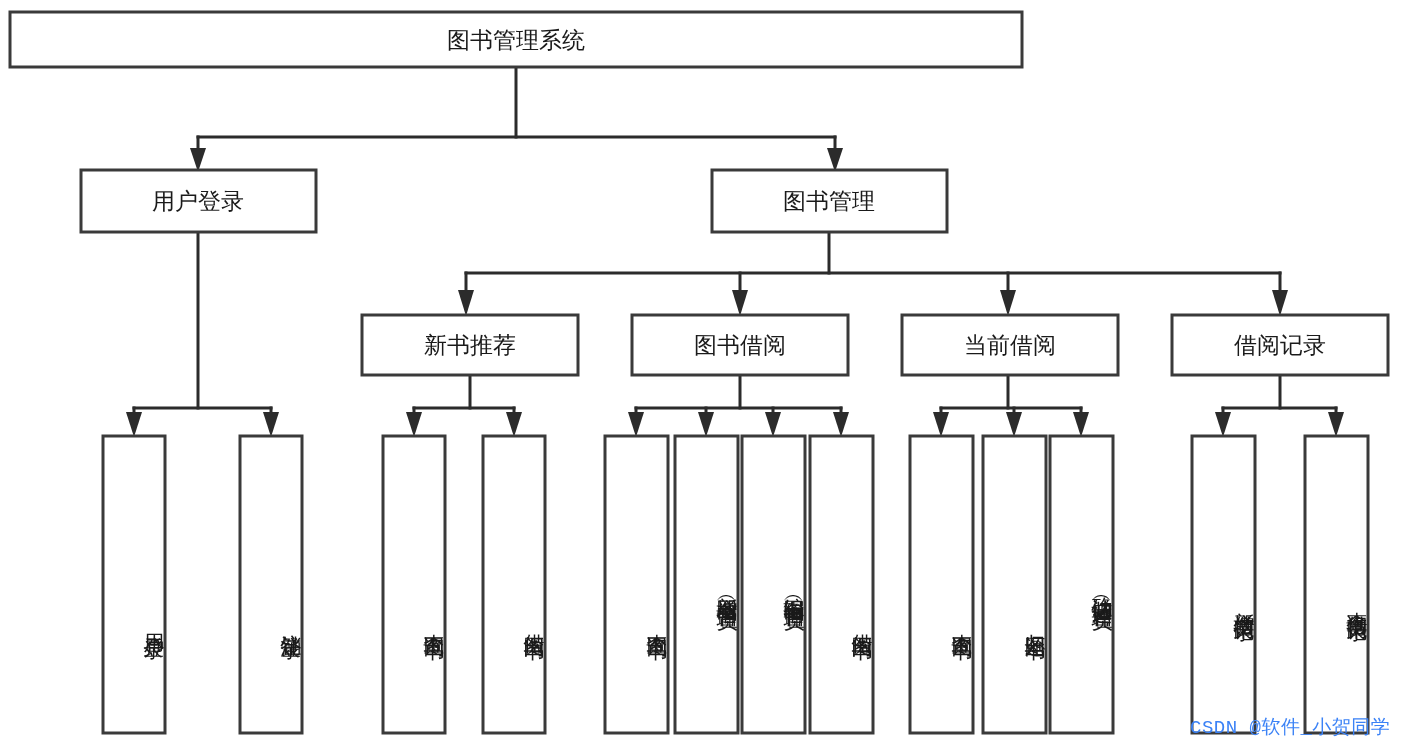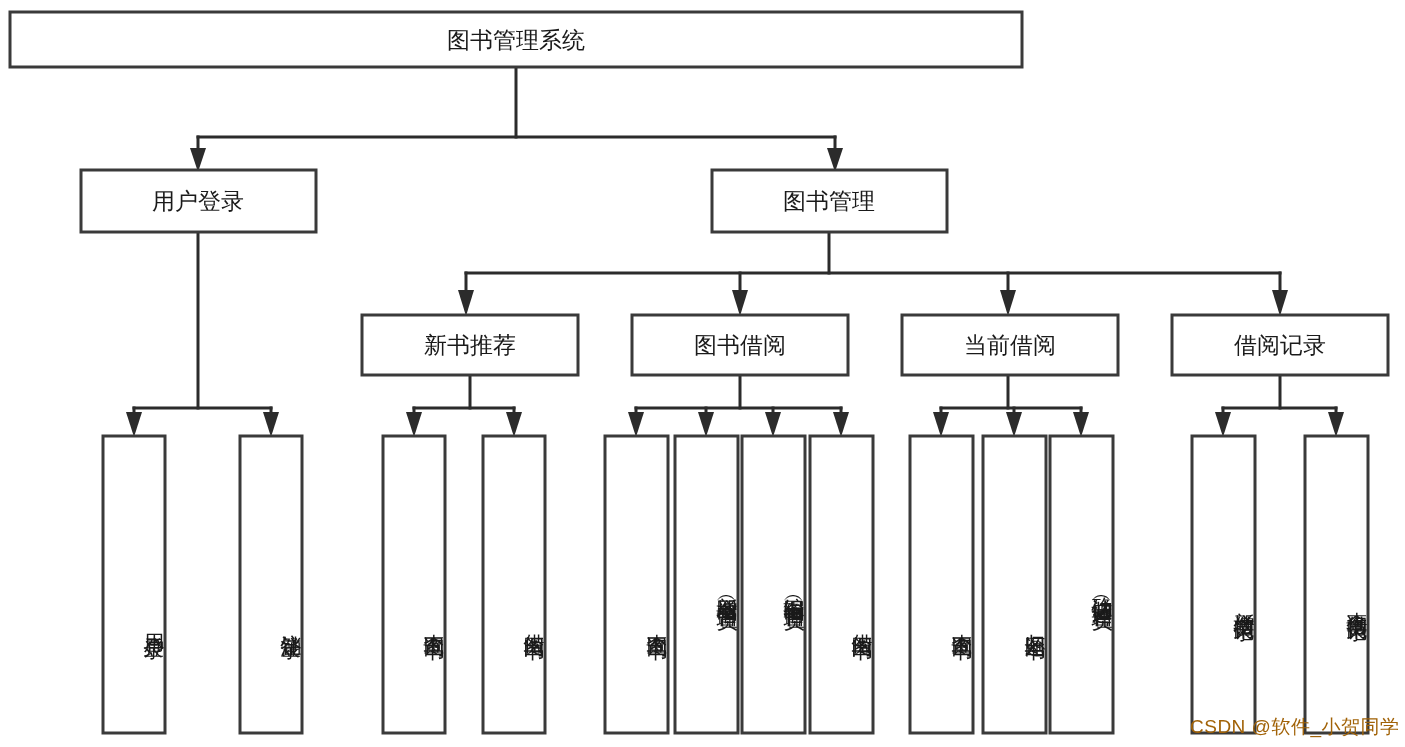--- a/index.html
+++ b/index.html
@@ -58,23 +58,23 @@
     letter-spacing: 2px;
     color: #1a1a1a;
     display: flex;
     align-items: flex-start;
     justify-content: center;
     white-space: nowrap;
     pointer-events: none;
   }
   .watermark {
     position: absolute;
-    font-family: Liberation Sans, sans-serif;
+    font-family: Liberation Mono, monospace;
     font-size: 19px;
-    color: #a16207;
+    color: #3b82f6;
     white-space: nowrap;
     letter-spacing: 0.5px;
   }
 </style>
 </head>
 <body>
 
 <div id="diagram-root">
 
   <svg class="canvas" viewBox="0 0 1405 747">

